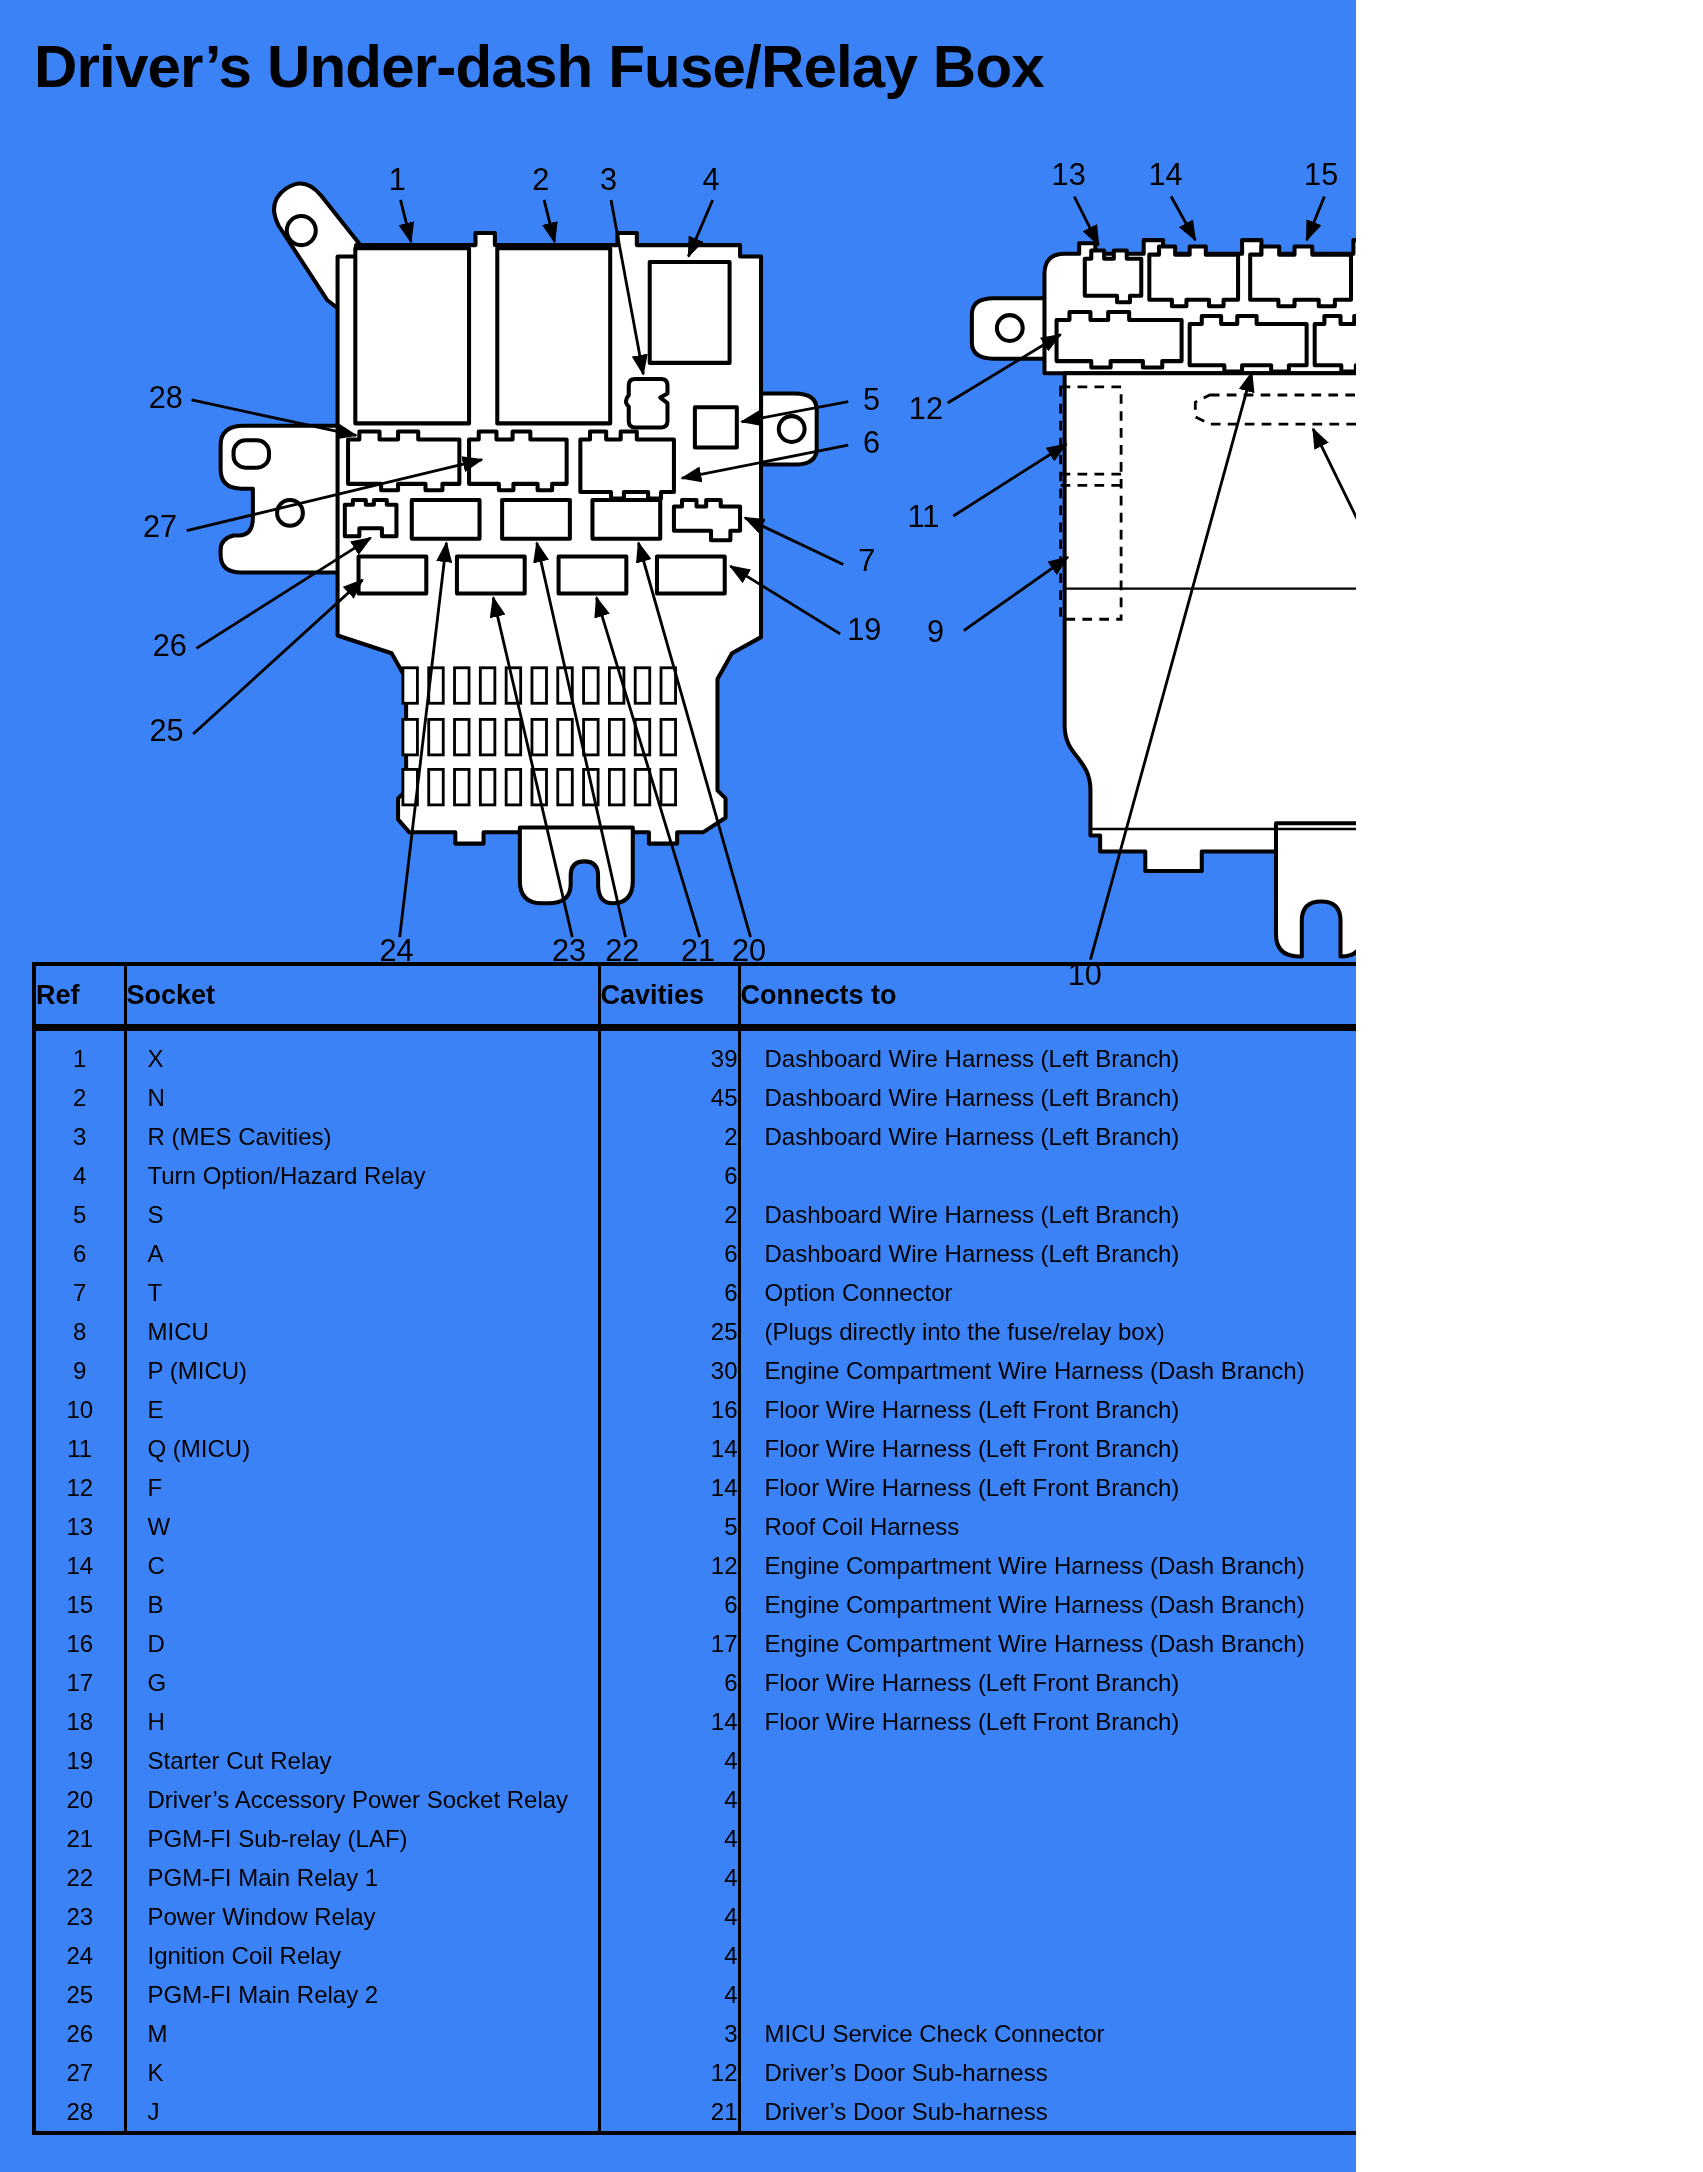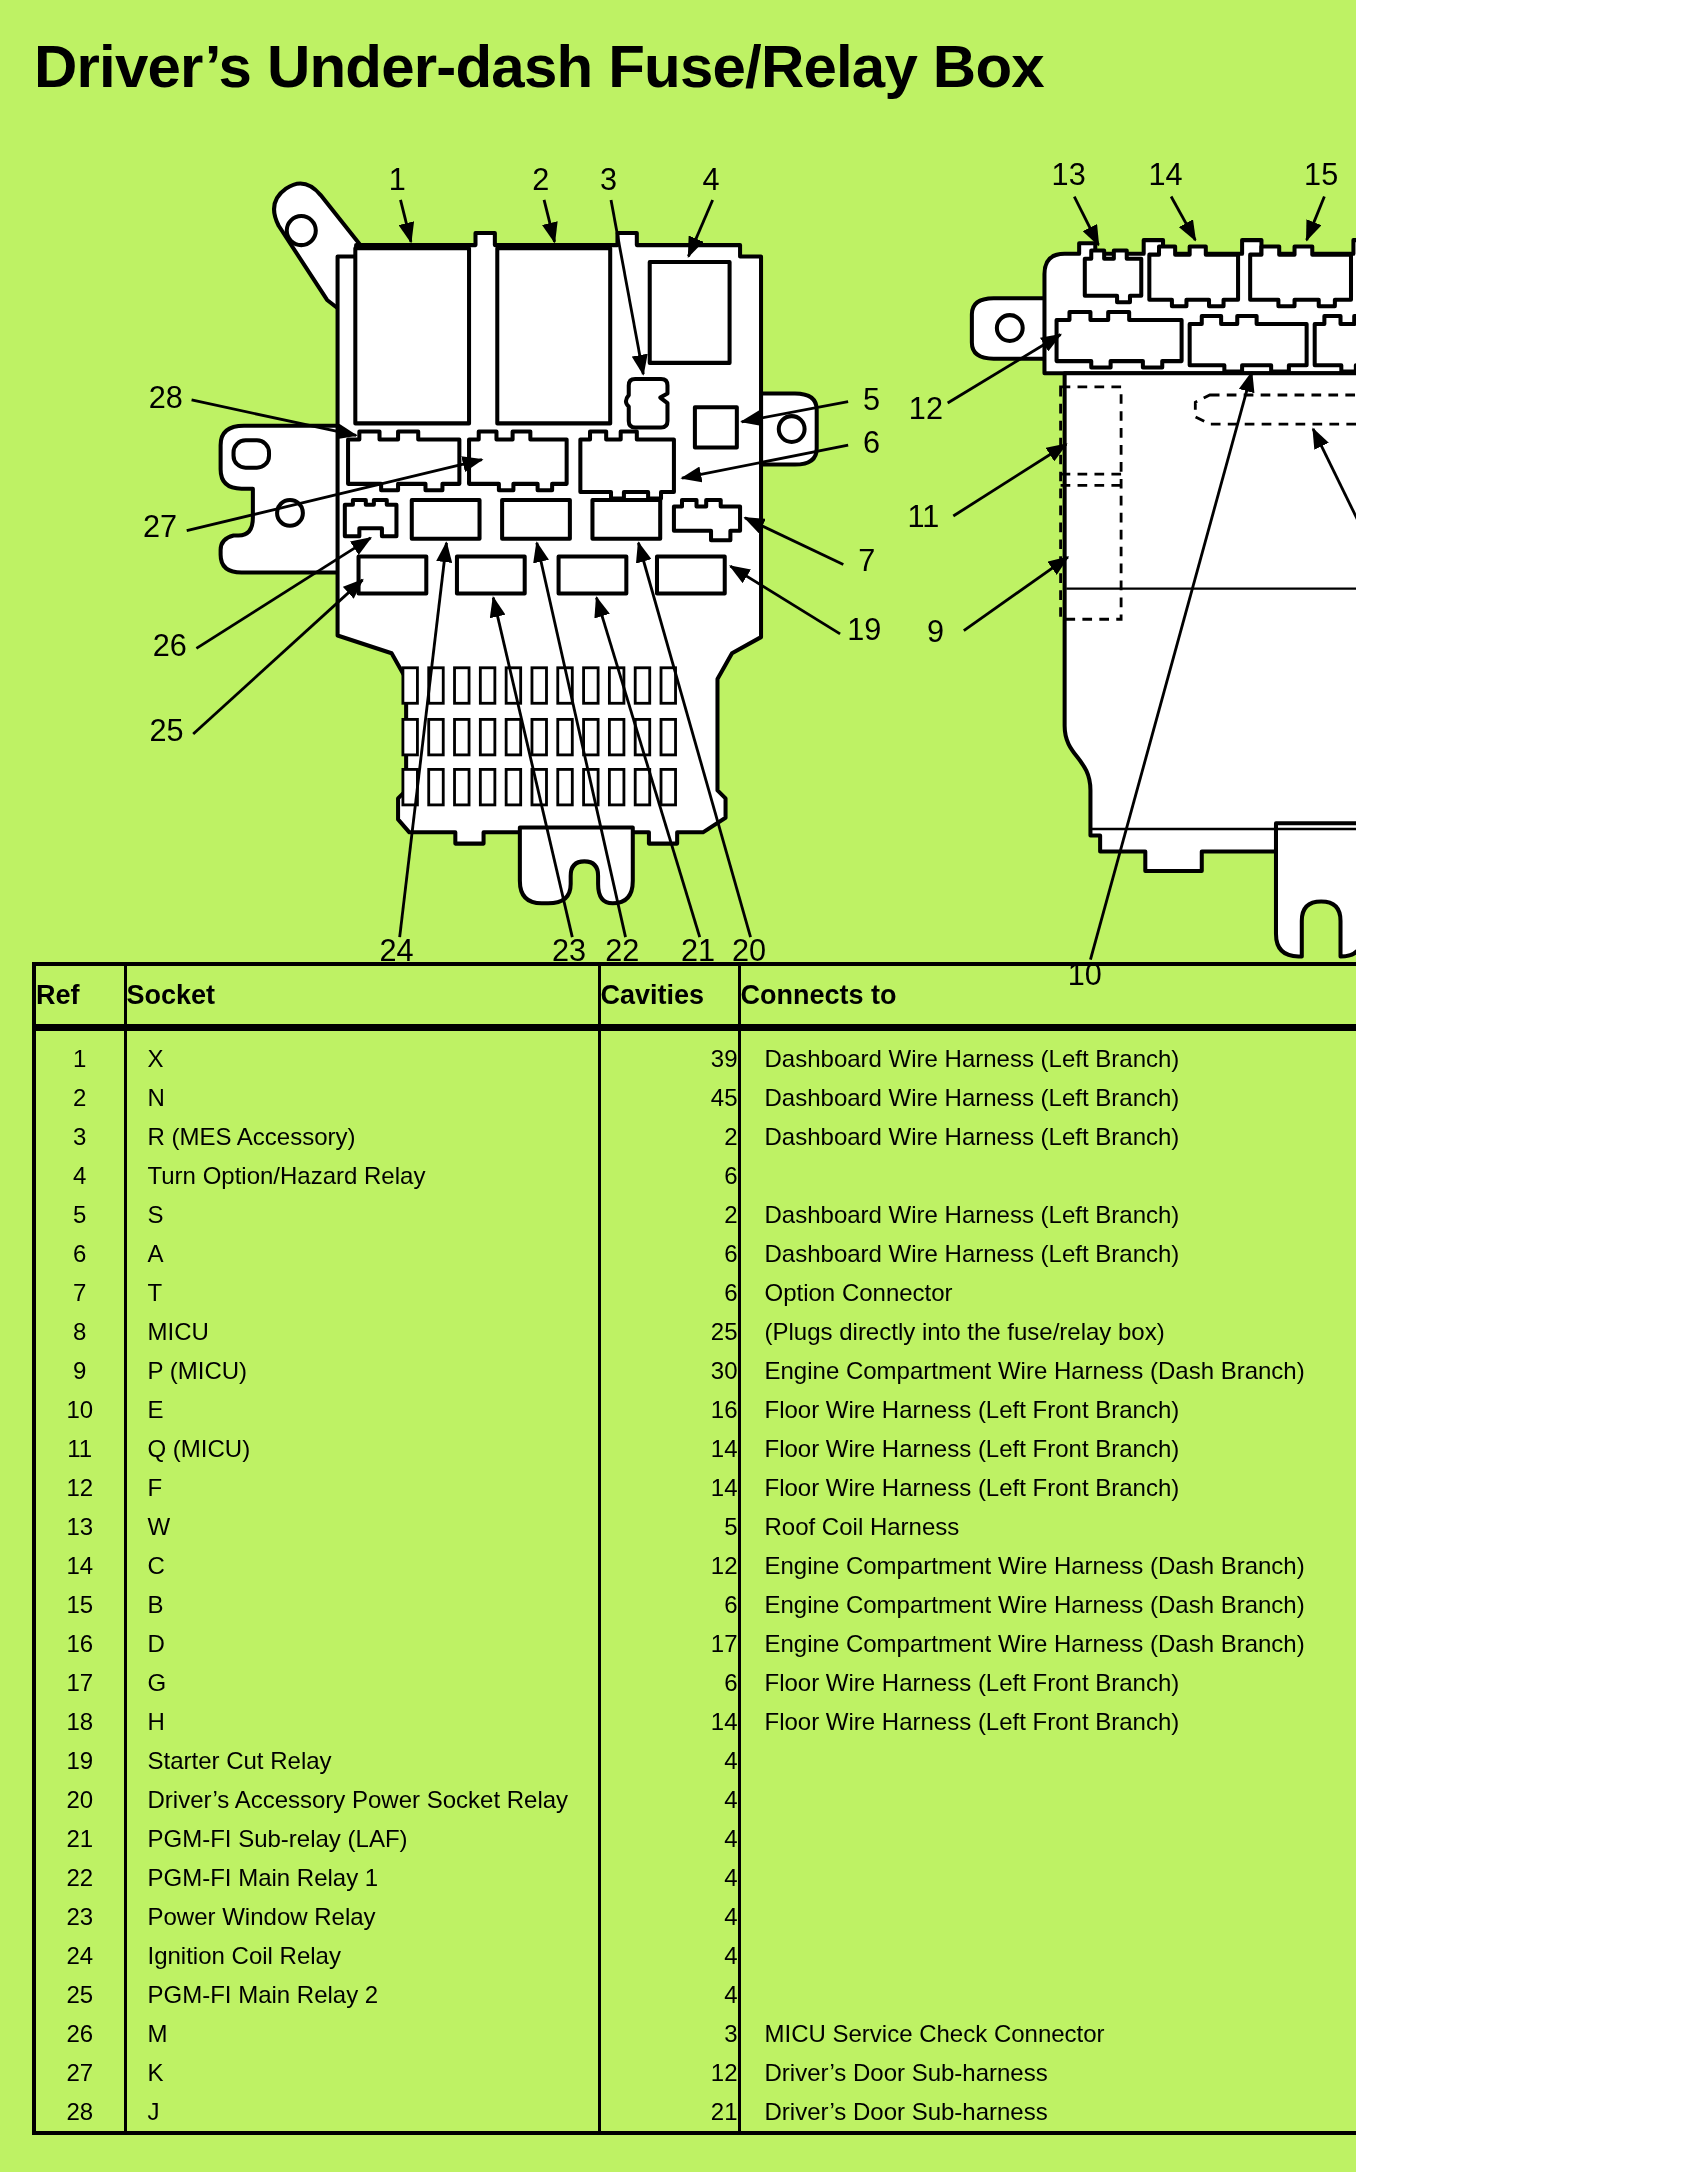--- a/index.html
+++ b/index.html
@@ -1,16 +1,16 @@
 <!DOCTYPE html>
 <html style="font-size:13px"><head>
 <meta charset="utf-8">
 <style>
   html,body{margin:0;padding:0;background:#fff;}
-  .canvas{position:relative;width:1356px;height:2172px;background:#bef264;overflow:hidden;
+  .canvas{position:relative;width:1356px;height:2172px;background:#3b82f6;overflow:hidden;
           font-family:"Liberation Sans",sans-serif;color:#000;}
   .title{position:absolute;left:34px;top:32px;margin:0;font-size:60px;font-weight:bold;
          letter-spacing:-0.8px;white-space:nowrap;}
   .diagram{position:absolute;}
   #left-diagram{left:48px;top:153px;}
   #right-diagram{left:887px;top:153px;}
   svg{display:block;}
   .outline{fill:#ffffff;stroke:#000;stroke-width:5;stroke-linejoin:round;}
   .thin{fill:none;stroke:#000;stroke-width:3;}
   .slot{fill:#ffffff;stroke:#000;stroke-width:3.5;}
@@ -303,21 +303,21 @@
             <td class="c3">Dashboard Wire Harness (Left Branch)</td>
           </tr>
           <tr>
             <td class="c0">2</td>
             <td class="c1">N</td>
             <td class="c2">45</td>
             <td class="c3">Dashboard Wire Harness (Left Branch)</td>
           </tr>
           <tr>
             <td class="c0">3</td>
-            <td class="c1">R (MES Accessory)</td>
+            <td class="c1">R (MES Cavities)</td>
             <td class="c2">2</td>
             <td class="c3">Dashboard Wire Harness (Left Branch)</td>
           </tr>
           <tr>
             <td class="c0">4</td>
             <td class="c1">Turn Option/Hazard Relay</td>
             <td class="c2">6</td>
             <td class="c3"></td>
           </tr>
           <tr>

